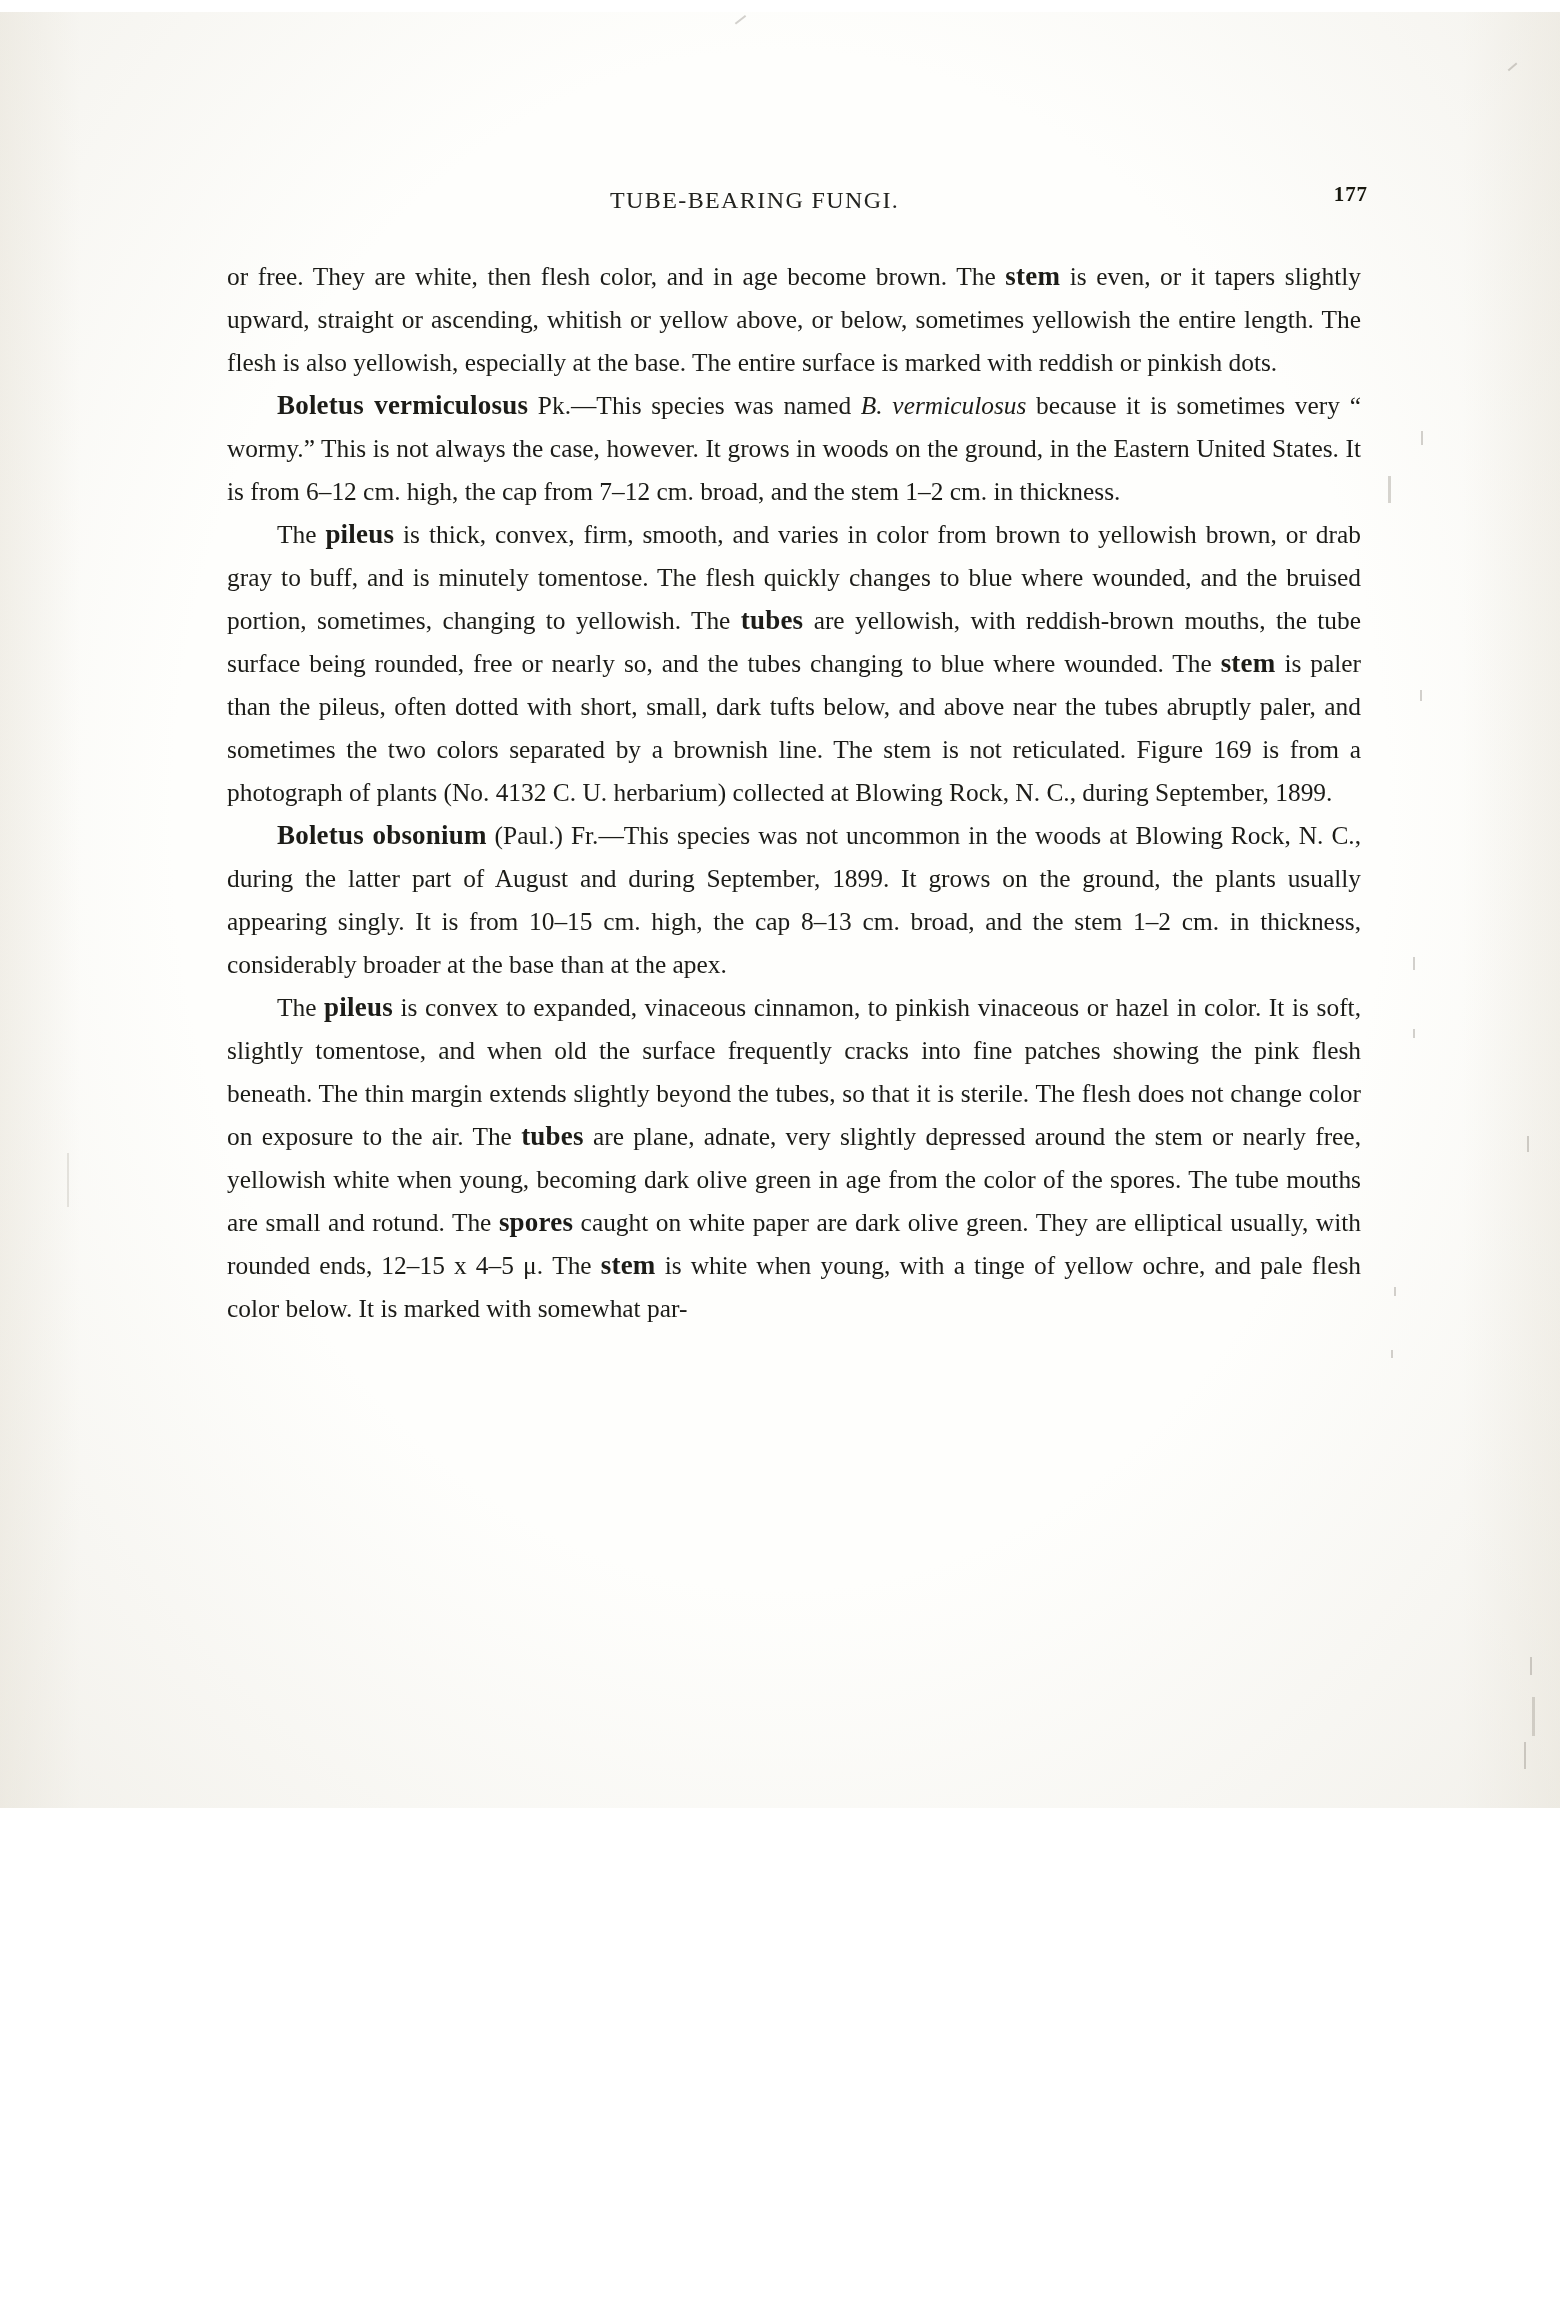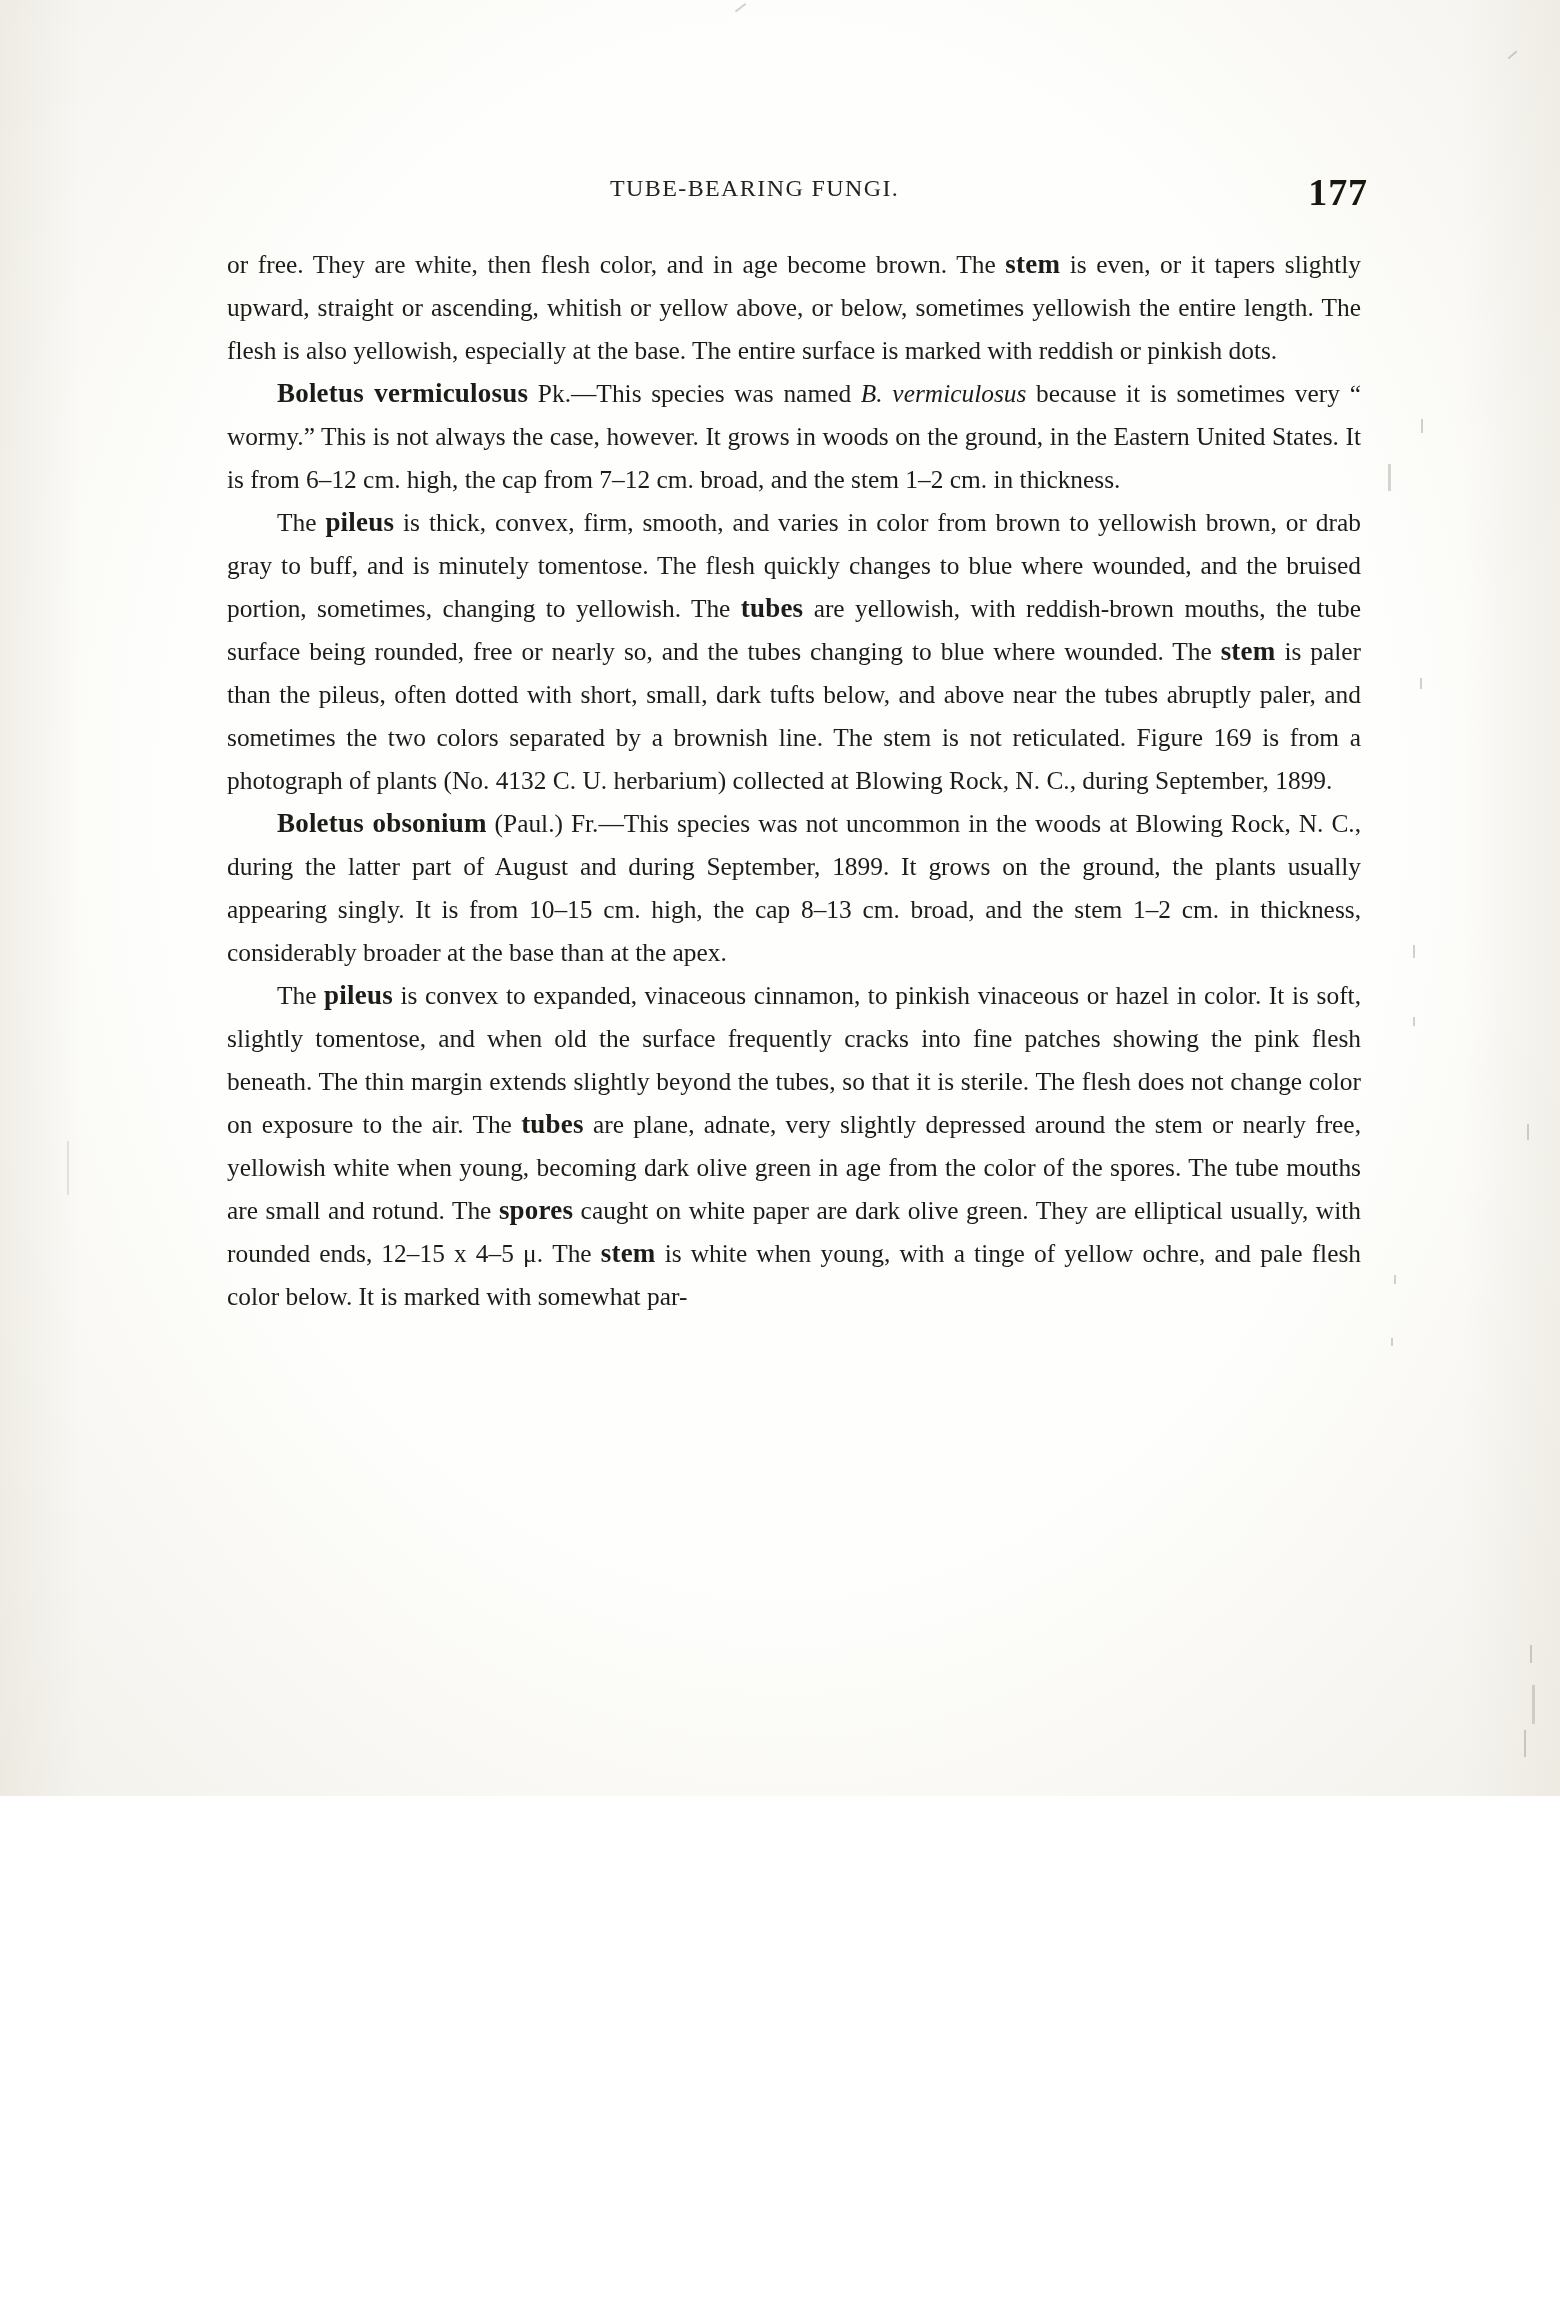--- a/index.html
+++ b/index.html
@@ -10,21 +10,21 @@
   body {
     width: 1561px;
     height: 2319px;
     font-family: "Liberation Serif", serif;
     color: #1a1a18;
     position: relative;
     overflow: hidden;
   }
   .page {
     position: absolute;
-    left: 0; top: 0;
+    left: 0; top: 12px;
     width: 1561px;
     height: 1796px;
     background: #fdfdfb;
   }
   
   .paper-tone {
     position: absolute;
     inset: 0;
     background:
       radial-gradient(ellipse at 50% 45%, rgba(255,255,255,0) 55%, rgba(228,224,214,0.45) 100%),
@@ -46,21 +46,21 @@
     top: 0;
     font-size: 24px;
     letter-spacing: 1.4px;
     font-family: "Liberation Serif", serif;
     color: #23231f;
   }
   .page-number {
     position: absolute;
     right: 0;
     top: -5.4px;
-    font-size: 38px;
+    font-size: 21px;
     font-weight: bold;
     letter-spacing: 0.9px;
     color: #18180f;
   }
   .body-text {
     position: absolute;
     left: 227px;
     top: 243px;
     width: 1134px;
     font-size: 25.4px;

